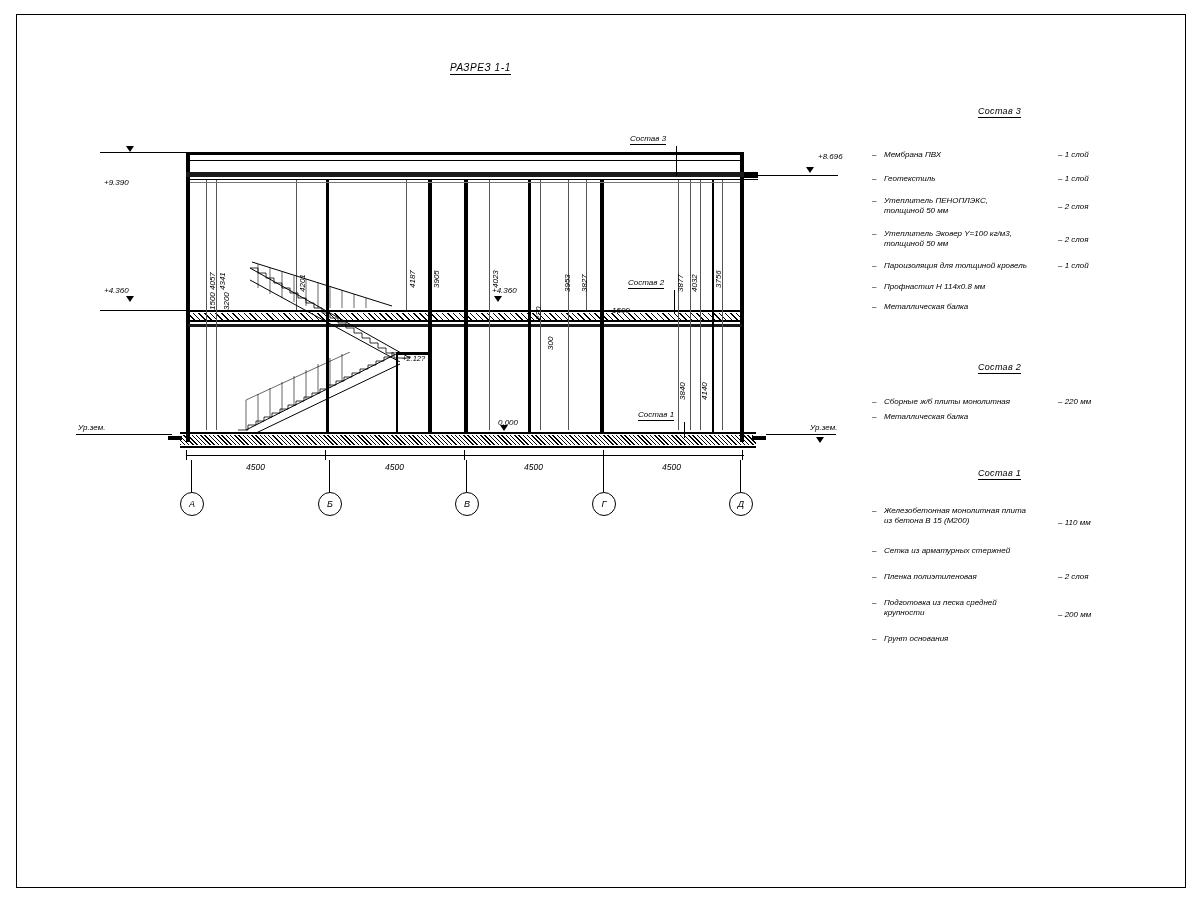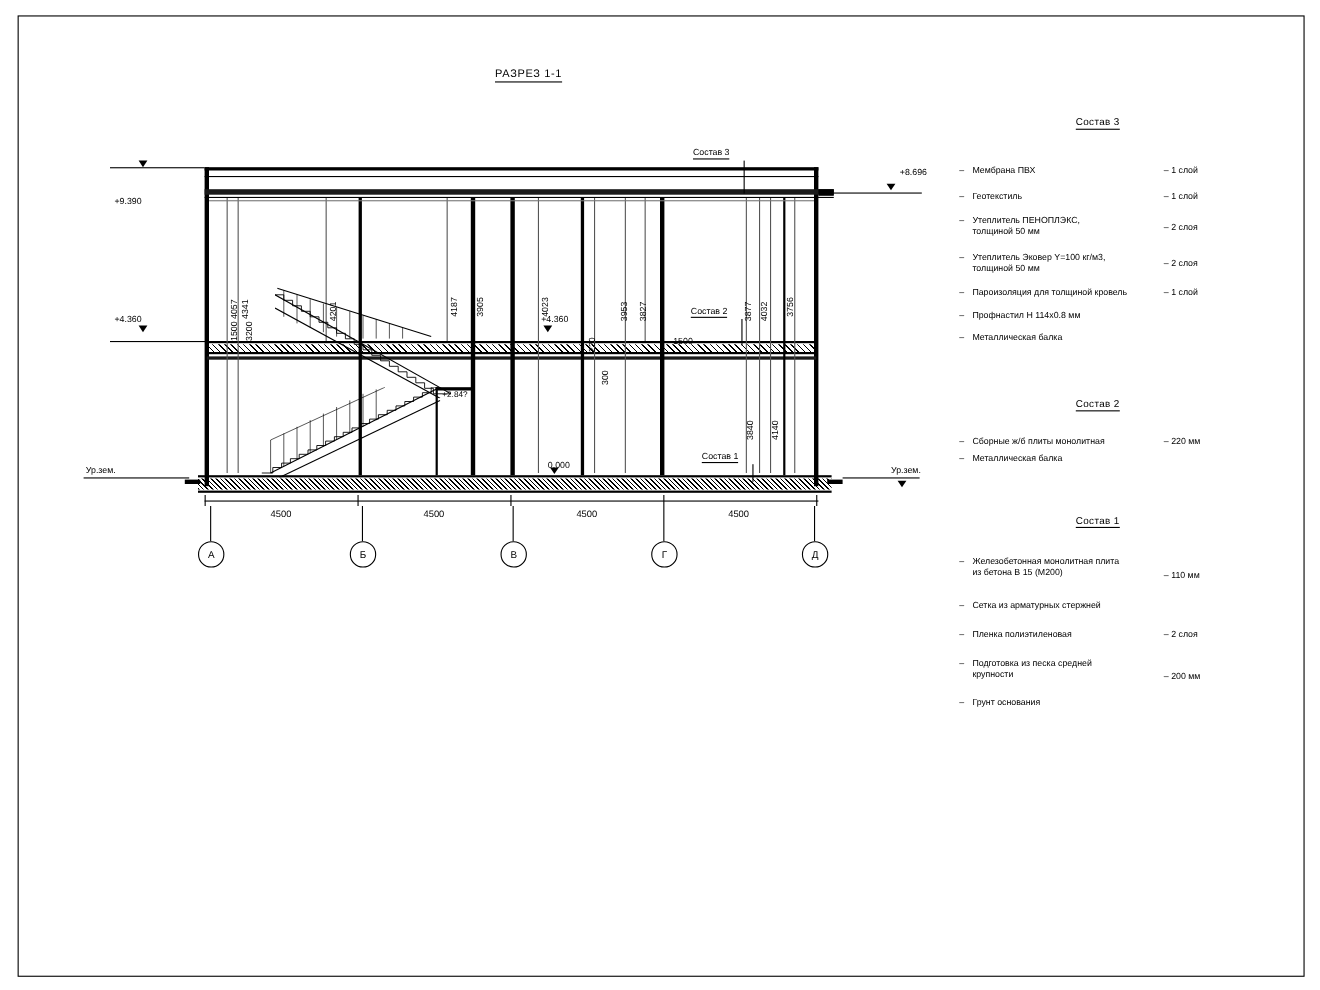--- a/index.html
+++ b/index.html
@@ -1,21 +1,21 @@
 <!DOCTYPE html>
 <html><head>
 <meta charset="utf-8">
 <style>
   html,body{margin:0;padding:0;}
   body{
     width:1200px;height:900px;background:#ffffff;
     font-family:"Liberation Sans", sans-serif;
     color:#000;position:relative;overflow:hidden;
   }
-  .sheet{position:absolute;left:0;top:0;width:1200px;height:880px;}
+  .sheet{position:absolute;left:0;top:0;width:1200px;height:880px;font-style:italic;}
   .frame{position:absolute;left:16px;top:14px;width:1168px;height:872px;border:1px solid #000;}
   .vtxt{position:absolute;font-size:8px;white-space:nowrap;transform-origin:0 0;transform:rotate(-90deg);}
   .ln{position:absolute;background:#000;}
   .h1px{height:1px;}
   .v1px{width:1px;}
 
   
   #section-title{
     position:absolute;left:450px;top:62px;font-size:10px;letter-spacing:.6px;
     border-bottom:1px solid #000;padding-bottom:1px;
@@ -182,21 +182,21 @@
     <div class="lvl" style="left:498px;top:418px;">0.000</div>
     <div style="position:absolute;left:500px;top:425px;width:0;height:0;border-left:4px solid transparent;border-right:4px solid transparent;border-top:6px solid #000;"></div>
 
     <div class="lvl" style="left:78px;top:423px;">Ур.зем.</div>
     <div class="ln h1px" style="left:76px;top:434px;width:96px;"></div>
 
     <div class="lvl" style="left:810px;top:423px;">Ур.зем.</div>
     <div class="ln h1px" style="left:766px;top:434px;width:70px;"></div>
     <div style="position:absolute;left:816px;top:437px;width:0;height:0;border-left:4px solid transparent;border-right:4px solid transparent;border-top:6px solid #000;"></div>
 
-    <div class="lvl" style="left:402px;top:354px;font-size:7.5px;">+2.84?</div>
+    <div class="lvl" style="left:402px;top:354px;font-size:7.5px;">+2.12?</div>
 
     <div class="vtxt" style="left:208px;top:290px;">4057</div>
     <div class="vtxt" style="left:218px;top:290px;">4341</div>
     <div class="vtxt" style="left:208px;top:310px;">1500</div>
     <div class="vtxt" style="left:222px;top:310px;">3200</div>
     <div class="vtxt" style="left:298px;top:292px;">4201</div>
     <div class="vtxt" style="left:408px;top:288px;">4187</div>
     <div class="vtxt" style="left:432px;top:288px;">3905</div>
     <div class="vtxt" style="left:491px;top:288px;">4023</div>
     <div class="vtxt" style="left:534px;top:320px;">220</div>

